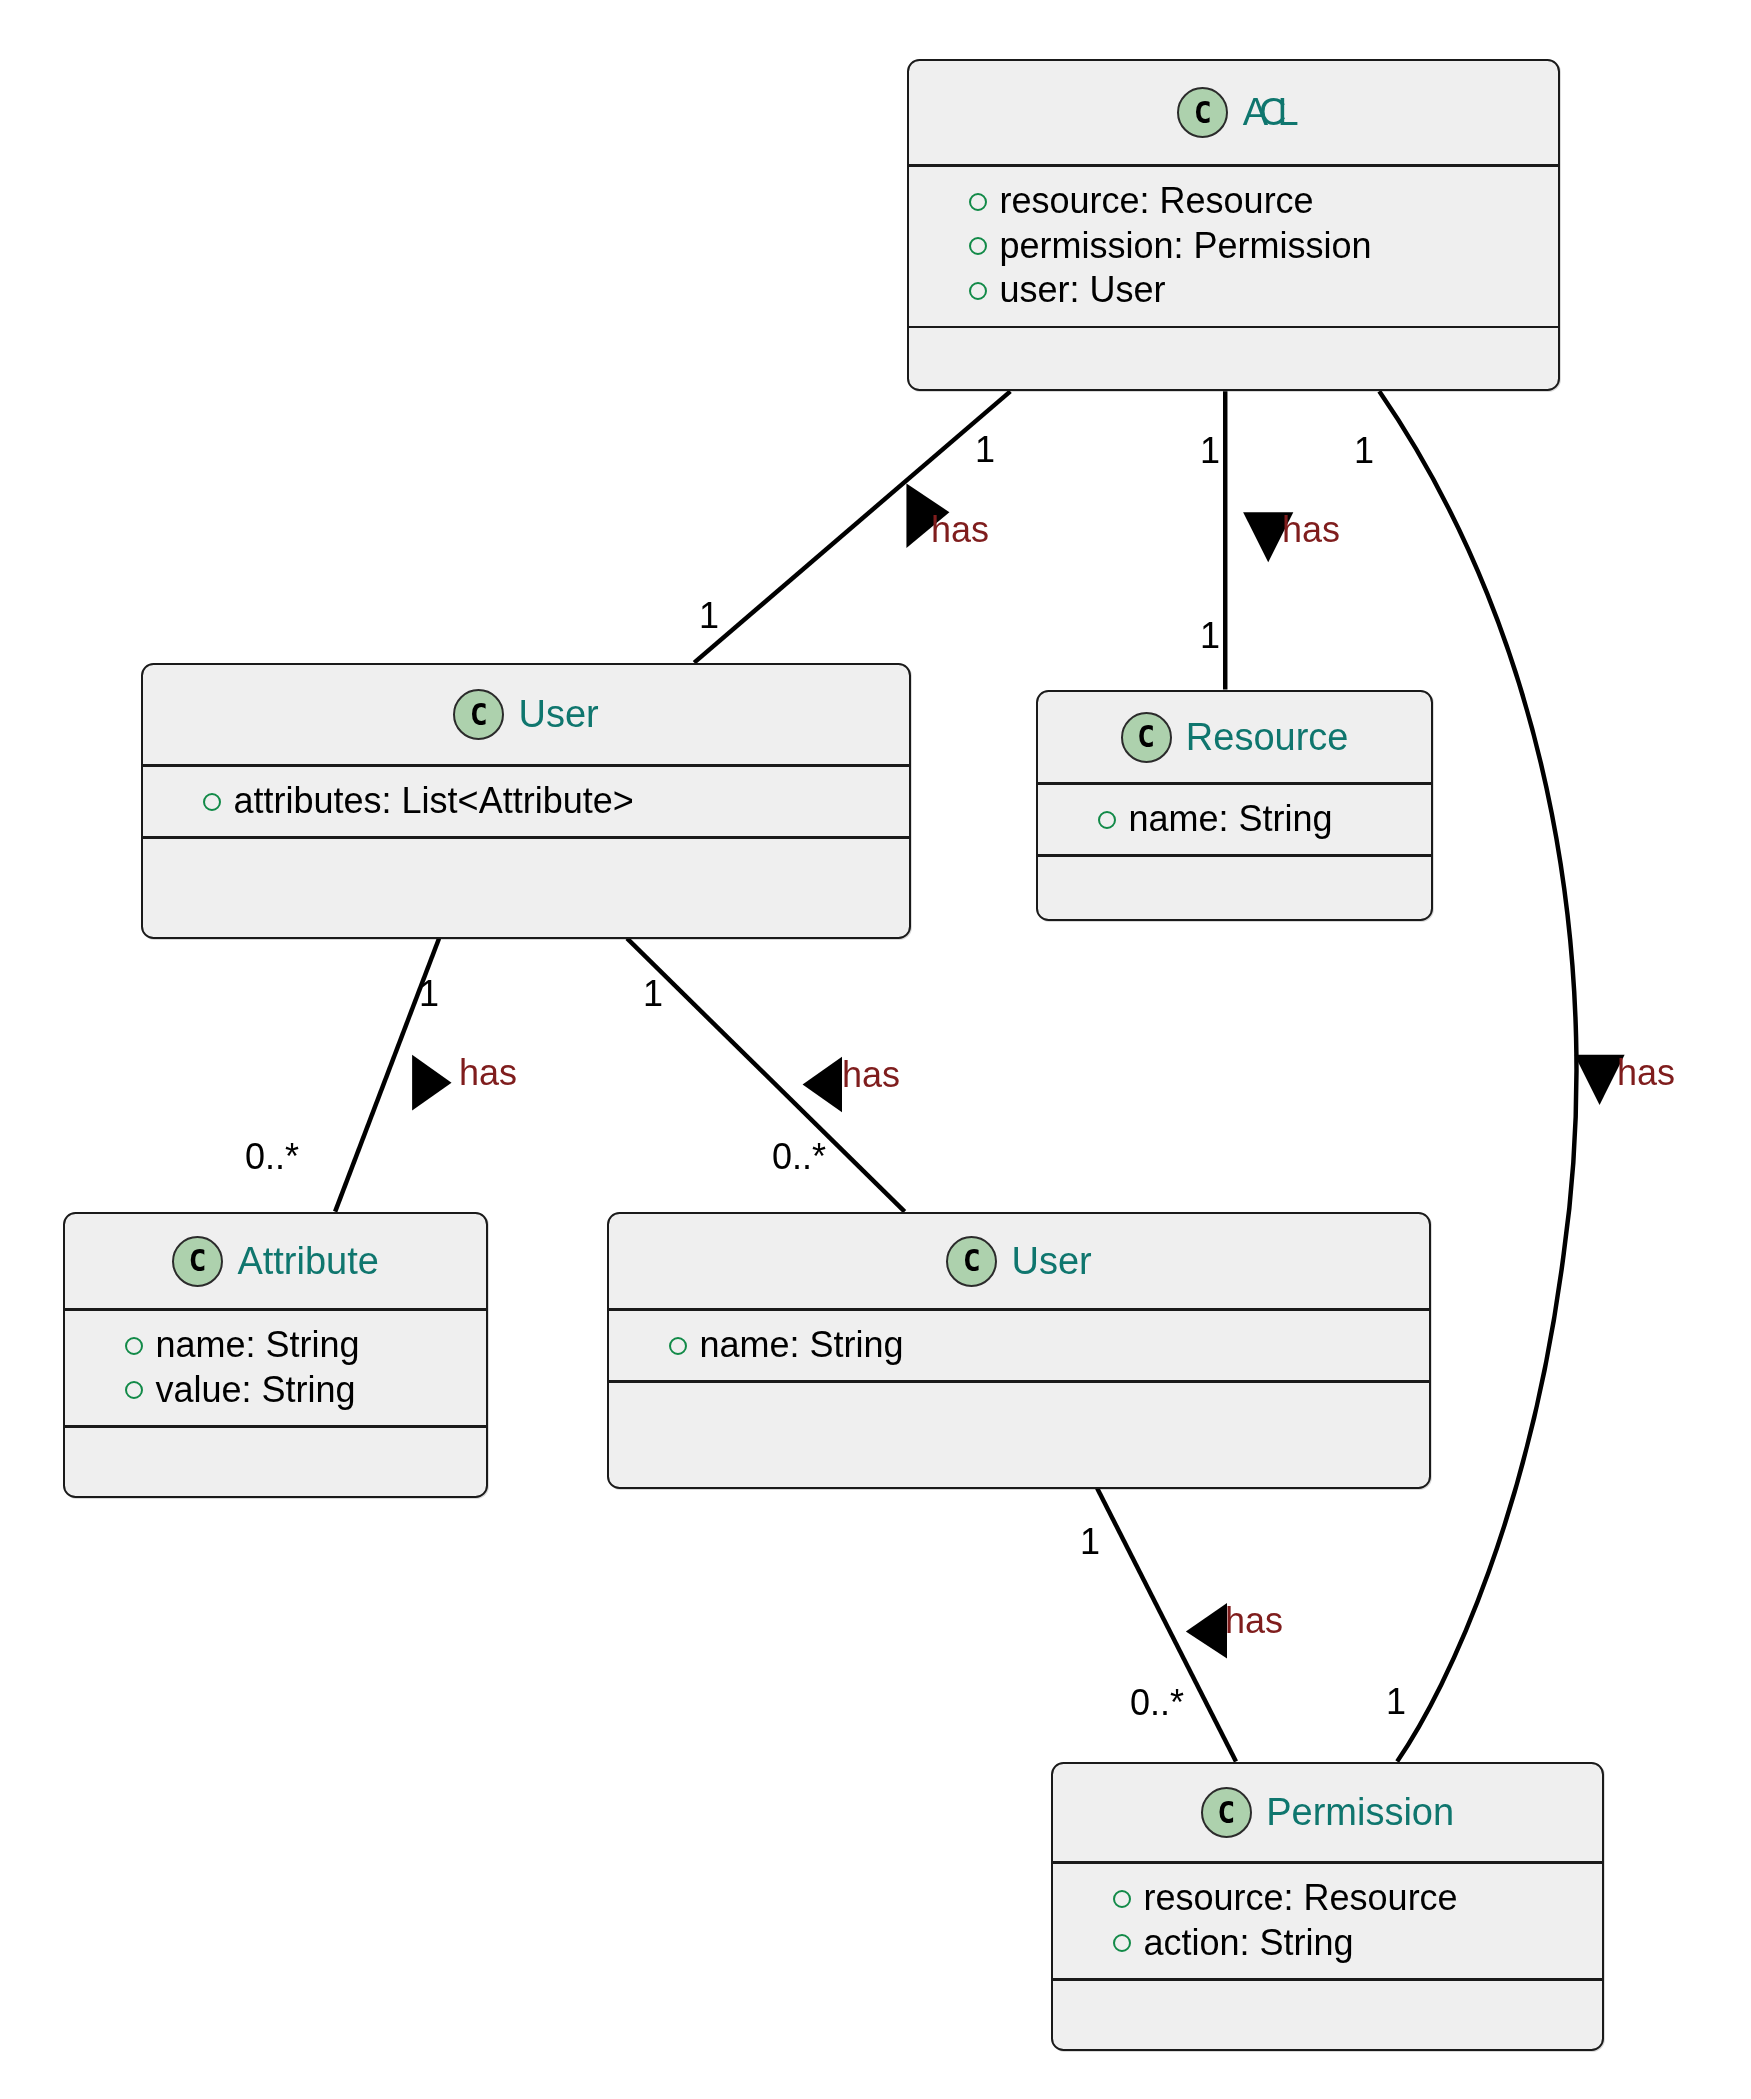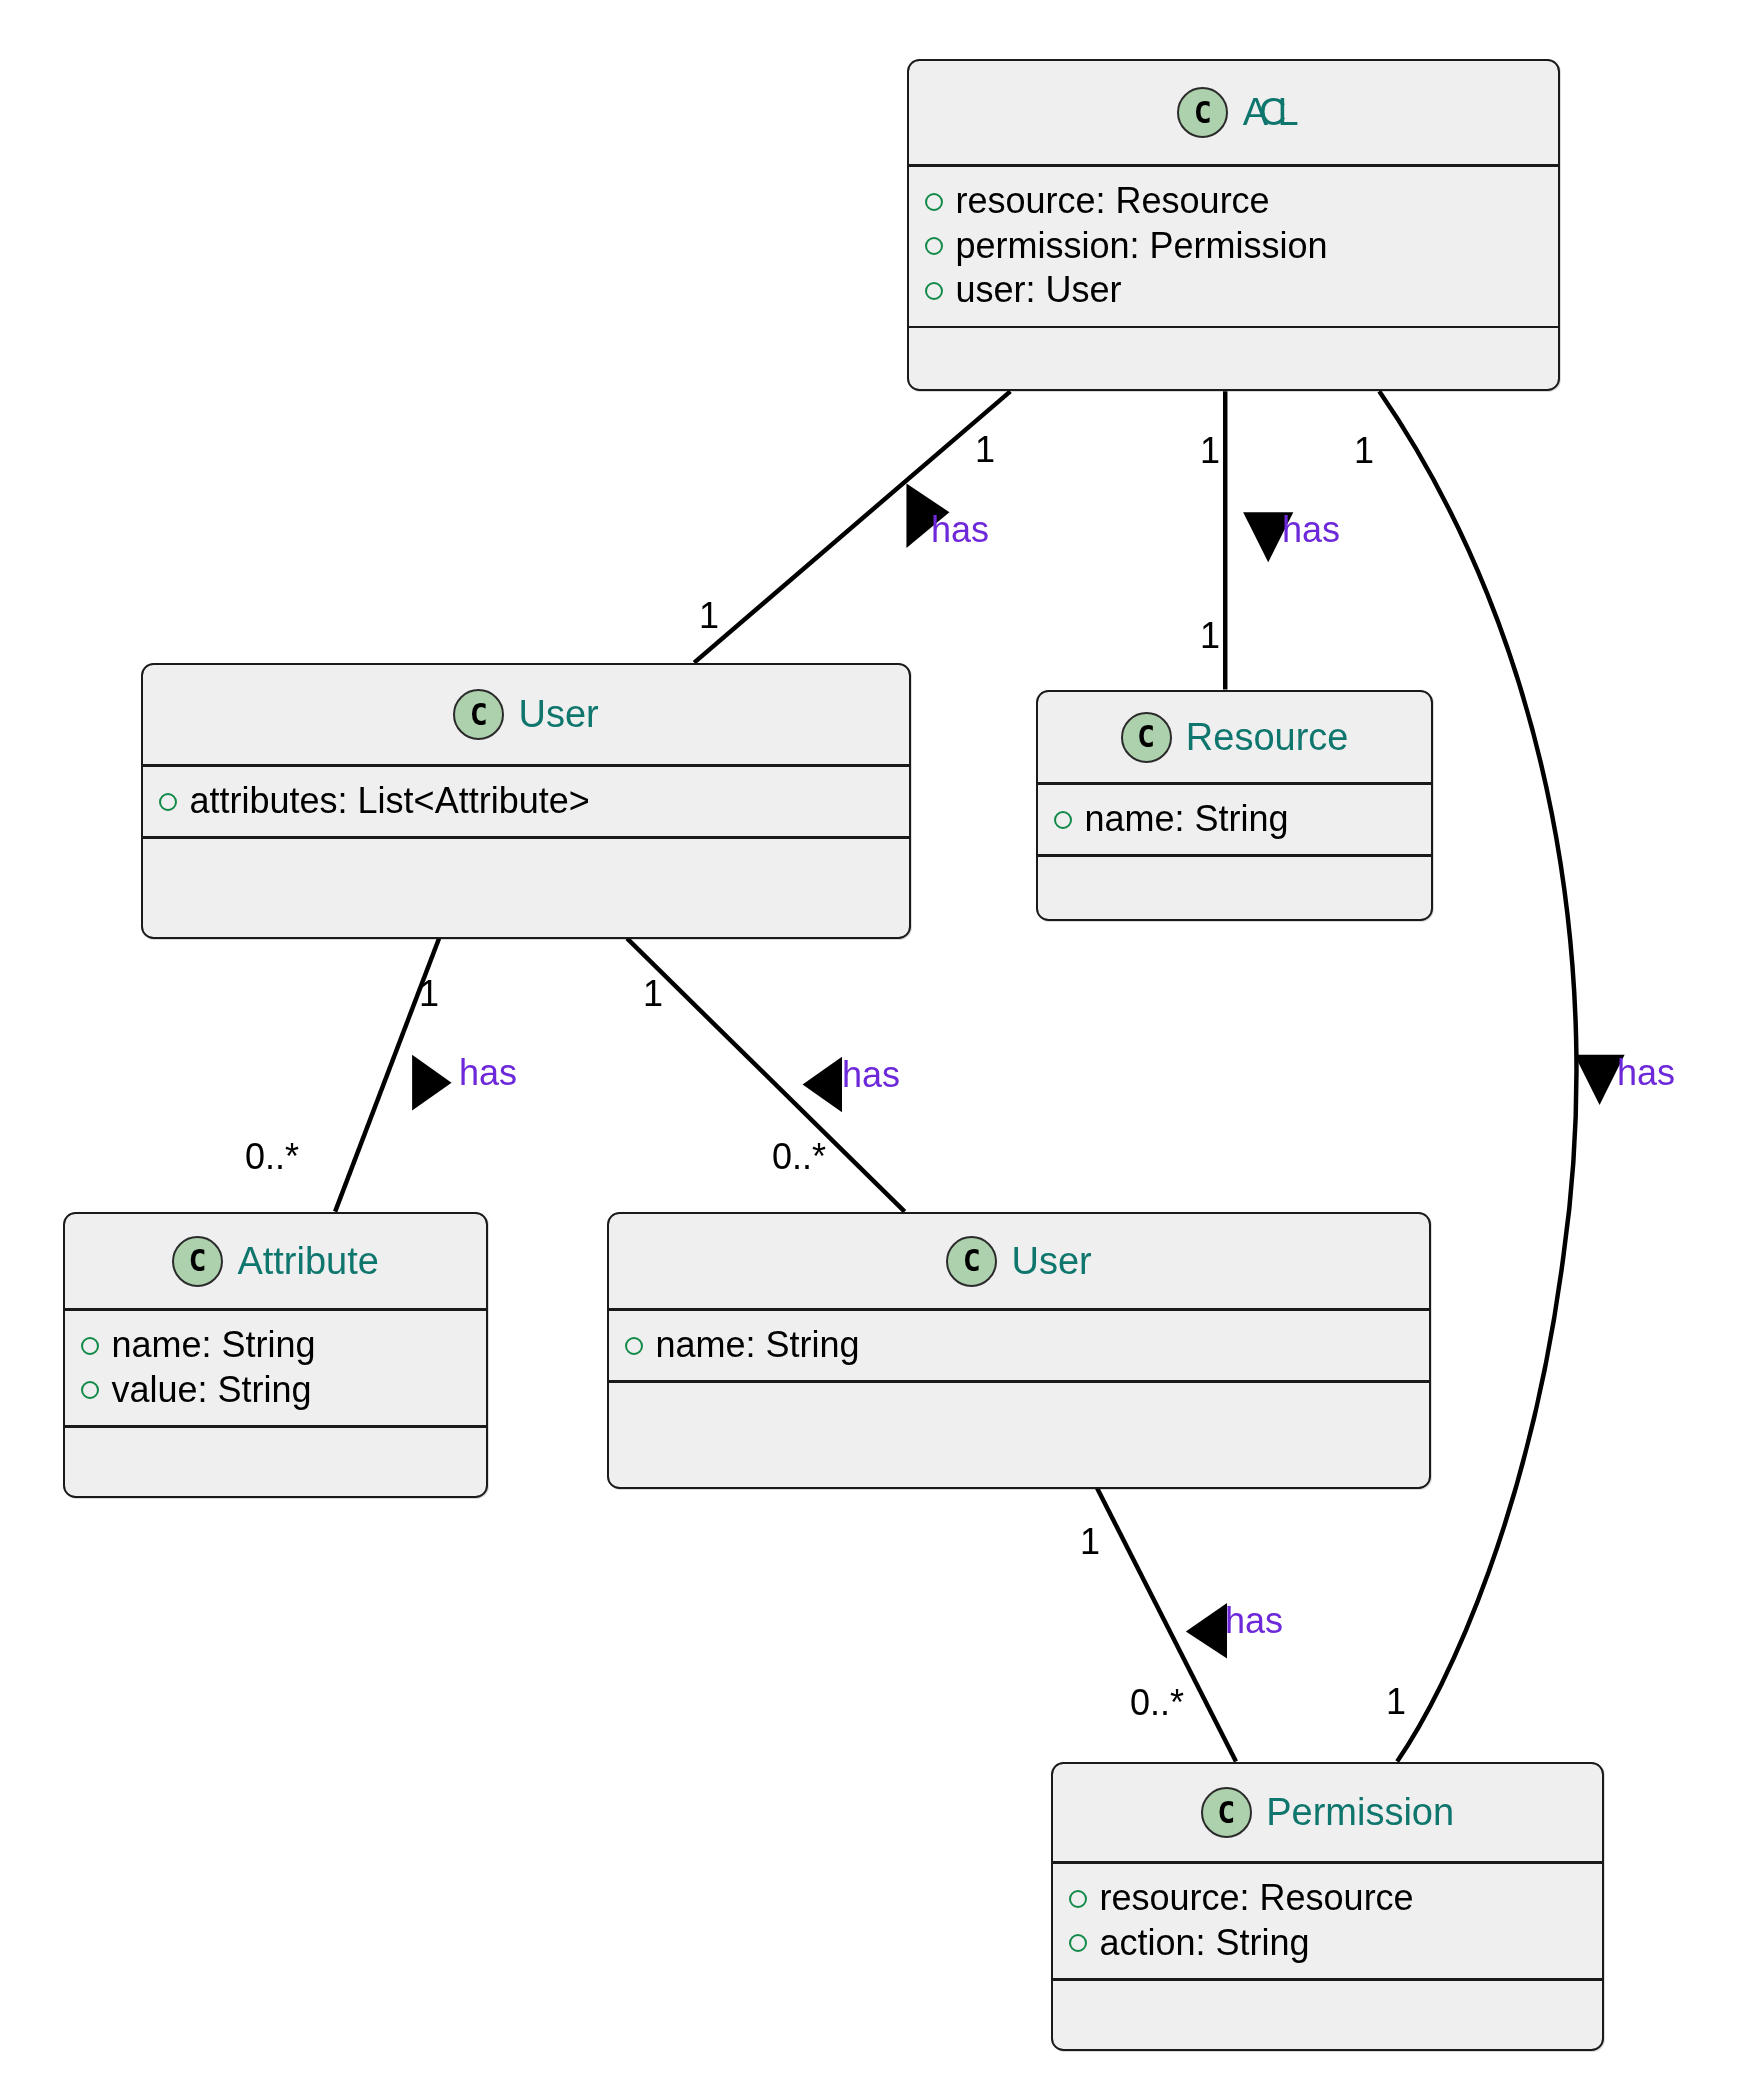--- a/index.html
+++ b/index.html
@@ -14,28 +14,28 @@
   .cls-header{display:flex;align-items:center;justify-content:center;
               gap:14.3px;box-sizing:border-box;}
   .cls-icon{width:47px;height:47px;border-radius:50%;background:#add1ad;
             border:2.7px solid #2b2b2b;display:flex;align-items:center;
             justify-content:center;flex:0 0 auto;
             font-family:"DejaVu Sans Mono","Liberation Mono",monospace;
             font-weight:bold;font-size:30px;color:#000;line-height:1;}
   .cls-name{font-size:38px;color:#0f766e;white-space:nowrap;}
   .cls-name.condensed{letter-spacing:-9px;}
   .cls-divider{height:2.7px;background:#1a1a1a;width:100%;}
-  .cls-body{padding:12.5px 19.7px 12.5px 16px;}
+  .cls-body{padding:12.5px 19.7px 12.5px 16px;margin-left:44px;}
   .attr-row{display:flex;align-items:center;gap:12.5px;line-height:1.24;}
   .attr-bullet{width:18px;height:18px;border-radius:50%;border:2.7px solid #128a48;
                box-sizing:border-box;flex:0 0 auto;}
   .attr-text{font-size:36px;color:#000;white-space:nowrap;}
   .cls-footer{flex:1 1 auto;}
 
-  .edge-label{position:absolute;font-size:36px;color:#6d28d9;white-space:nowrap;line-height:1;}
+  .edge-label{position:absolute;font-size:36px;color:#7f1d1d;white-space:nowrap;line-height:1;}
   .mult-label{position:absolute;font-size:36px;color:#000;white-space:nowrap;line-height:1;}
 </style>
 </head>
 <body>
 
 <div id="canvas">
 
   <svg class="edges" viewBox="0 0 1956 2344" xmlns="http://www.w3.org/2000/svg">
 
     <g>

